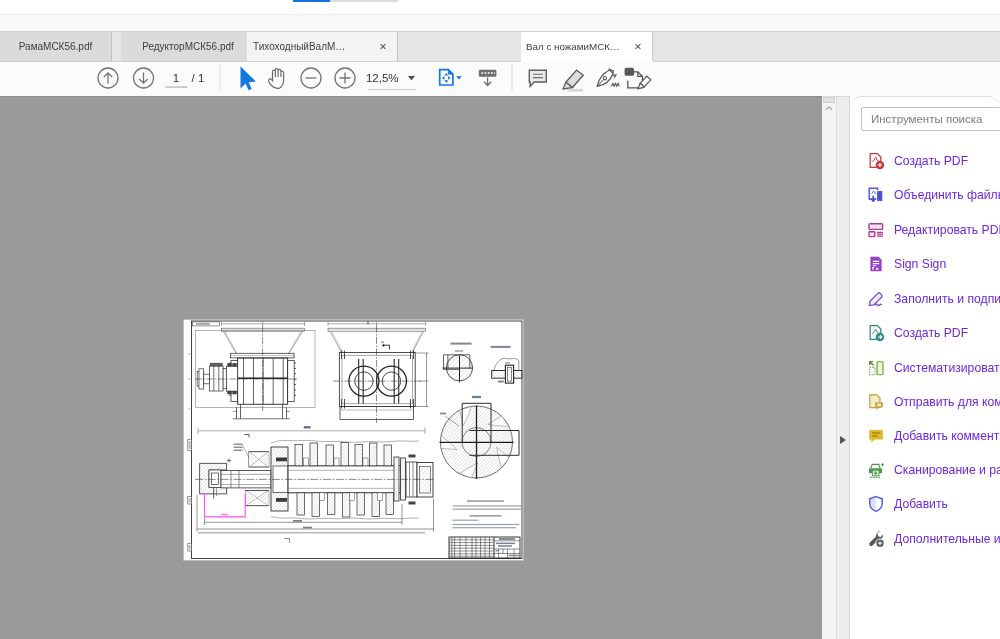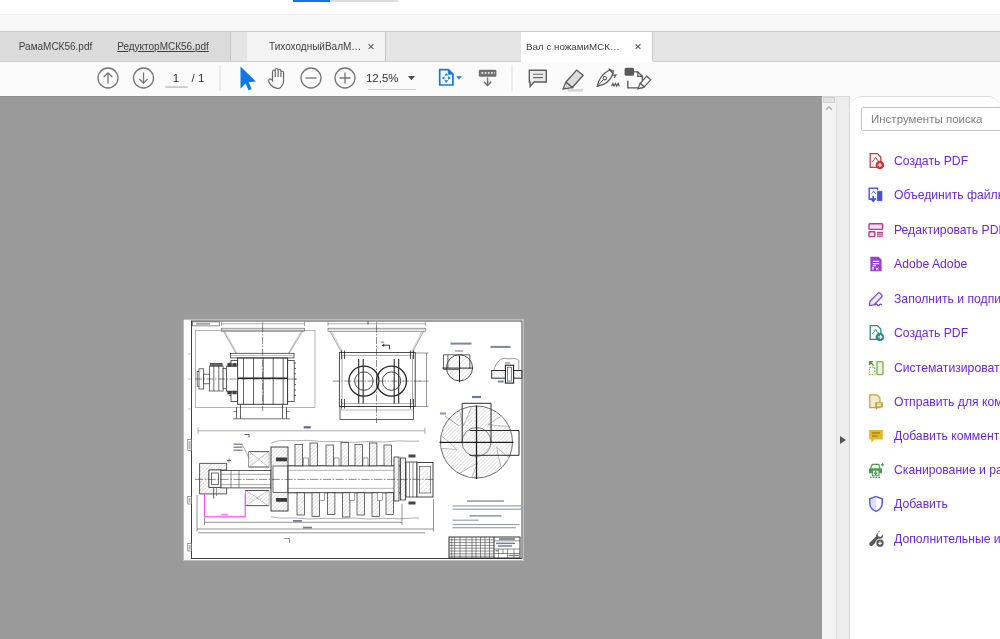--- a/index.html
+++ b/index.html
@@ -39,22 +39,22 @@
 </style>
 </head>
 <body>
 <div id="root">
   <div id="topwhite"></div>
   <div id="bluebar"></div>
   <div id="graybar"></div>
   <div id="substrip"></div>
   <div id="tabrow">
     <div class="tab" style="left:0;width:112px;">РамаМСК56.pdf</div>
-    <div class="tab" style="left:96px;width:135px;text-decoration:underline;">РедукторМСК56.pdf</div>
-    <div class="tab" style="left:247px;width:139px;background:#f3f3f3;text-align:left;padding-left:22px;font-size:10px;">ТихоходныйВалМ…<span class="x">✕</span></div>
+    <div class="tab" style="left:121px;width:135px;">РедукторМСК56.pdf</div>
+    <div class="tab" style="left:247px;width:151px;background:#f3f3f3;text-align:left;padding-left:6px;font-size:10px;">ТихоходныйВалМ…<span class="x">✕</span></div>
     <div class="tab" style="left:521px;width:132px;background:#ffffff;border-right:1px solid #c9c9c9;text-align:left;padding-left:5px;font-size:9.8px;">Вал с ножамиМСК…<span class="x">✕</span></div>
     <div id="tabfill"></div>
     <div id="tabbot"></div>
     <div id="tabbotmask"></div>
   </div>
   <div id="toolbar">
     <svg width="1000" height="34" viewBox="0 0 1000 34">
         <g stroke="#757575" fill="none" stroke-width="1.3">
   <circle cx="108" cy="16" r="10"></circle>
   <path d="M108 21.5 V11 M103.8 15 L108 10.8 L112.2 15"></path>
@@ -444,21 +444,21 @@
   <path d="M10 11.3 h6 M10 13.2 h6 M10 15.1 h6" stroke="#b13a92" stroke-width="1.2"></path>
  </svg>
         <span class="lbl">Редактировать PDF</span>
       </div>
 <div class="trow" style="top:158px;">
  <svg width="18" height="18" viewBox="0 0 18 18">
   <path d="M3.4 1.8 h8.2 l3 3 v11.4 h-11.2 z" fill="#9a40c8" stroke="none"></path>
   <path d="M5.8 6.4 h6.4 M5.8 8.6 h6.4 M5.8 10.8 h3.2" stroke="#fff" stroke-width="1.1"></path>
   <path d="M6 12.6 v2.4 M5 12.6 h2 M9 12.8 l2.4 2 M11.4 12.8 l-2.4 2" stroke="#fff" stroke-width="1"></path>
  </svg>
-        <span class="lbl">Adobe Adobe</span>
+        <span class="lbl">Sign Sign</span>
       </div>
 <div class="trow" style="top:193px;">
  <svg width="18" height="18" viewBox="0 0 18 18">
   <path d="M3 11.2 L10.8 3.4 q1.2-1.2 2.4 0 l1.4 1.4 q1.2 1.2 0 2.4 L6.8 15 L2.4 15.6 Z" fill="#efe9fb" stroke="#7a4fd1" stroke-width="1.3"></path>
   <path d="M7.6 15.4 q1.4-2.6 2.8-.6 q1 1.5 2.2 0 q1-1.4 2.2 .2" fill="none" stroke="#7a4fd1" stroke-width="1.4"></path>
  </svg>
         <span class="lbl">Заполнить и подписать</span>
       </div>
 <div class="trow" style="top:227px;">
  <svg width="18" height="18" viewBox="0 0 18 18">

